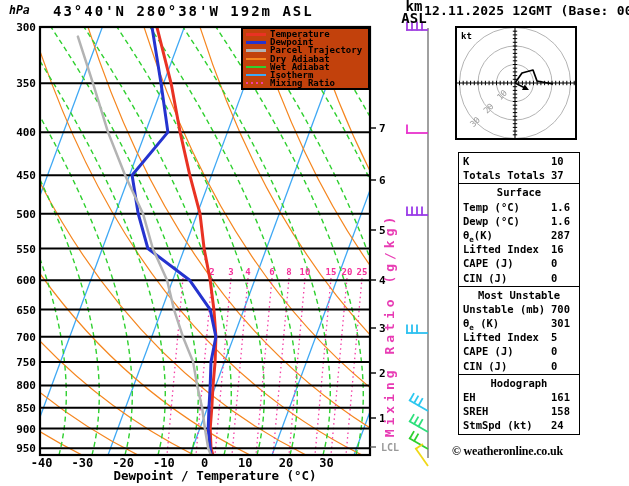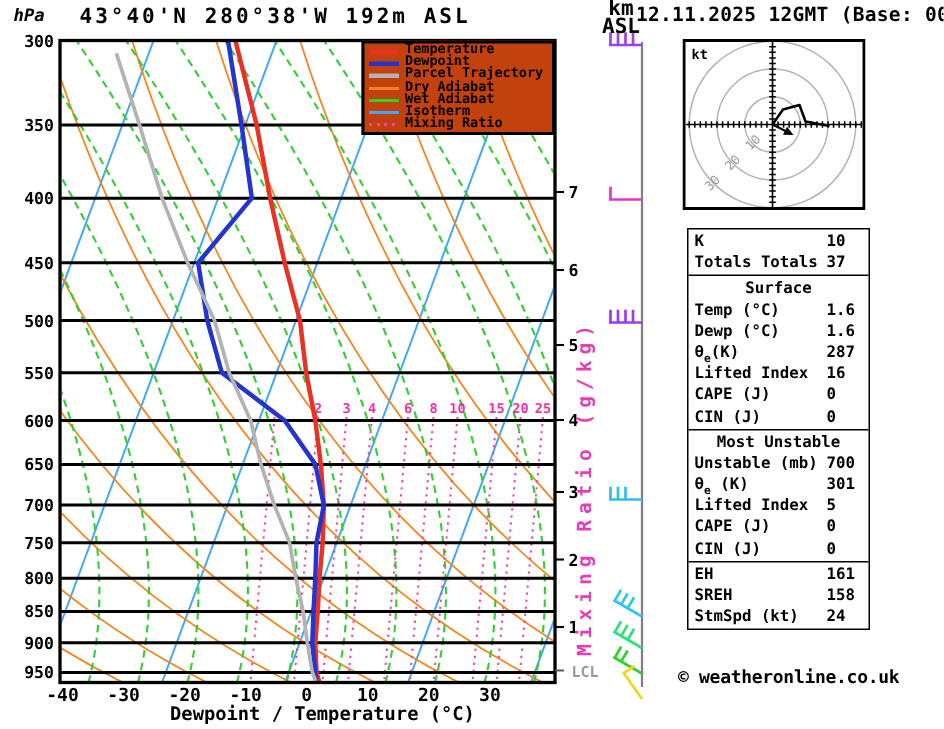--- a/index.html
+++ b/index.html
@@ -15,21 +15,21 @@
   .lg-row{display:flex;align-items:center;height:8.2px;}
   .lg-swatch{width:20px;flex:0 0 20px;margin-right:4px;}
   .lg-label{font-size:9px;font-weight:bold;white-space:nowrap;transform:translateY(-0.5px);}
   #data-table{left:458px;top:152px;width:122px;border:1.5px solid #000;background:#fff;box-sizing:border-box;}
   .tbl-section{border-top:1.5px solid #000;padding:1px 0;}
   .tbl-section:first-child{border-top:none;}
   .tbl-header{text-align:center;font-size:10.5px;font-weight:bold;height:14.2px;line-height:14.2px;}
   .tbl-row{position:relative;height:14.2px;line-height:14.2px;font-size:10.5px;font-weight:bold;padding-left:4px;}
   .tbl-val{position:absolute;left:92px;top:0;}
   sub{font-size:7.5px;}
-  #footer{left:452px;top:444px;font-size:12px;font-weight:bold;letter-spacing:-0.2px;white-space:nowrap;}
+  #footer{left:452px;top:444px;font-size:12px;font-weight:bold;letter-spacing:-0.2px;white-space:nowrap;font-family:Liberation Serif, serif;}
   svg text{font-family:"DejaVu Sans Mono","Liberation Mono",monospace;}
 </style>
 </head>
 <body>
 
 <svg id="skewt" class="abs" style="left:0;top:0;" width="629" height="486" viewBox="0 0 629 486">
     <defs>
       <clipPath id="plotclip">
         <rect x="41" y="28" width="328" height="426"></rect>
       </clipPath>
@@ -378,19 +378,20 @@
     </div>
     <div class="tbl-section">
       <div class="tbl-header">Most Unstable</div>
       <div class="tbl-row"><span>Unstable (mb)</span><span class="tbl-val">700</span></div>
       <div class="tbl-row"><span>θ<sub>e</sub> (K)</span><span class="tbl-val">301</span></div>
       <div class="tbl-row"><span>Lifted Index</span><span class="tbl-val">5</span></div>
       <div class="tbl-row"><span>CAPE (J)</span><span class="tbl-val">0</span></div>
       <div class="tbl-row"><span>CIN (J)</span><span class="tbl-val">0</span></div>
     </div>
     <div class="tbl-section">
+      <div class="tbl-header">Hodograph</div>
       <div class="tbl-row"><span>EH</span><span class="tbl-val">161</span></div>
       <div class="tbl-row"><span>SREH</span><span class="tbl-val">158</span></div>
       <div class="tbl-row"><span>StmSpd (kt)</span><span class="tbl-val">24</span></div>
     </div>
   </div>
 
 <div id="footer" class="abs">© weatheronline.co.uk</div>
 
 </body></html>

